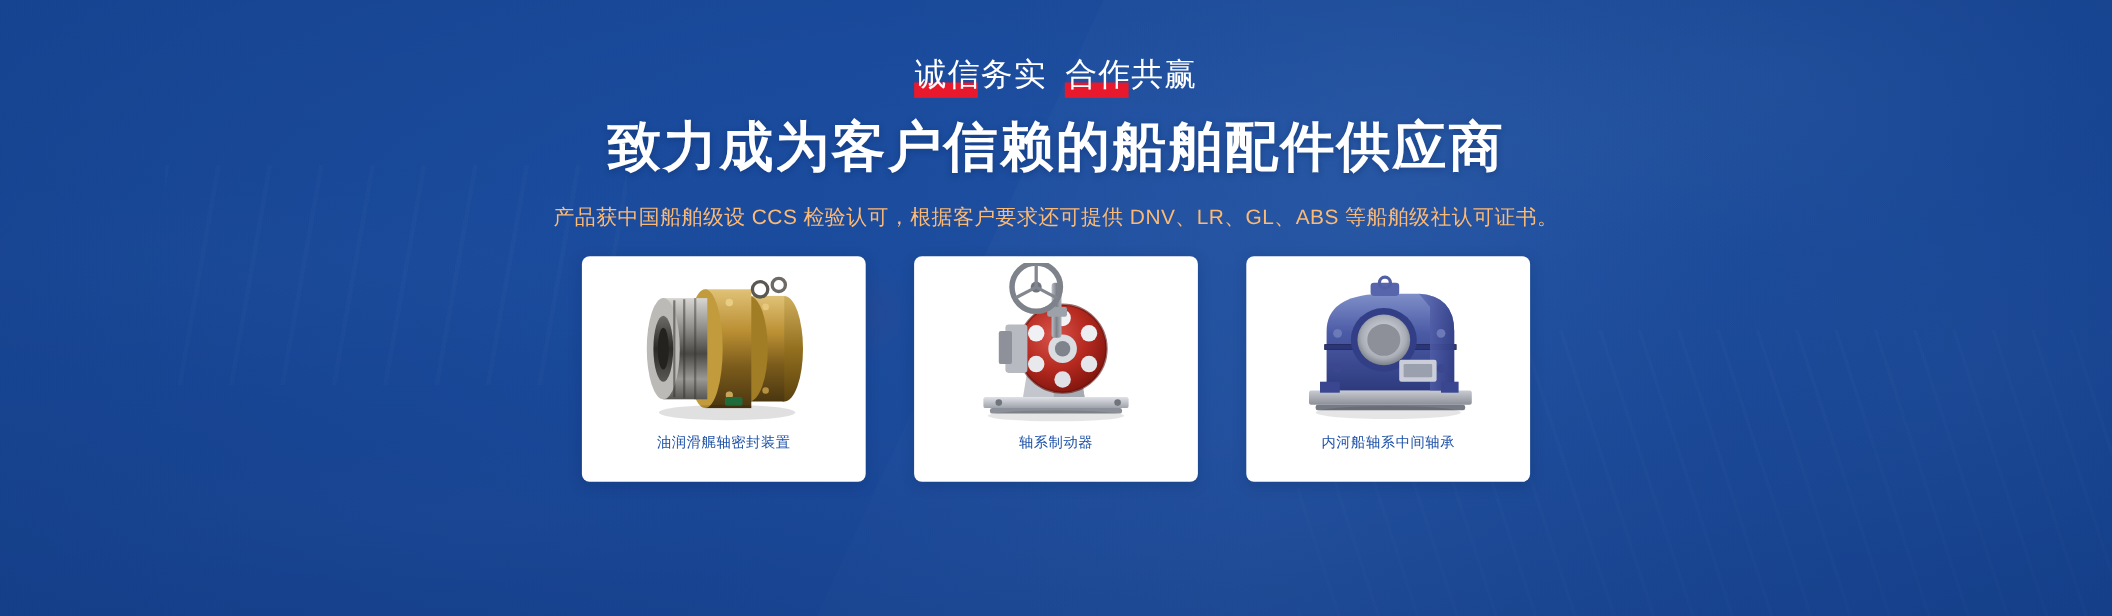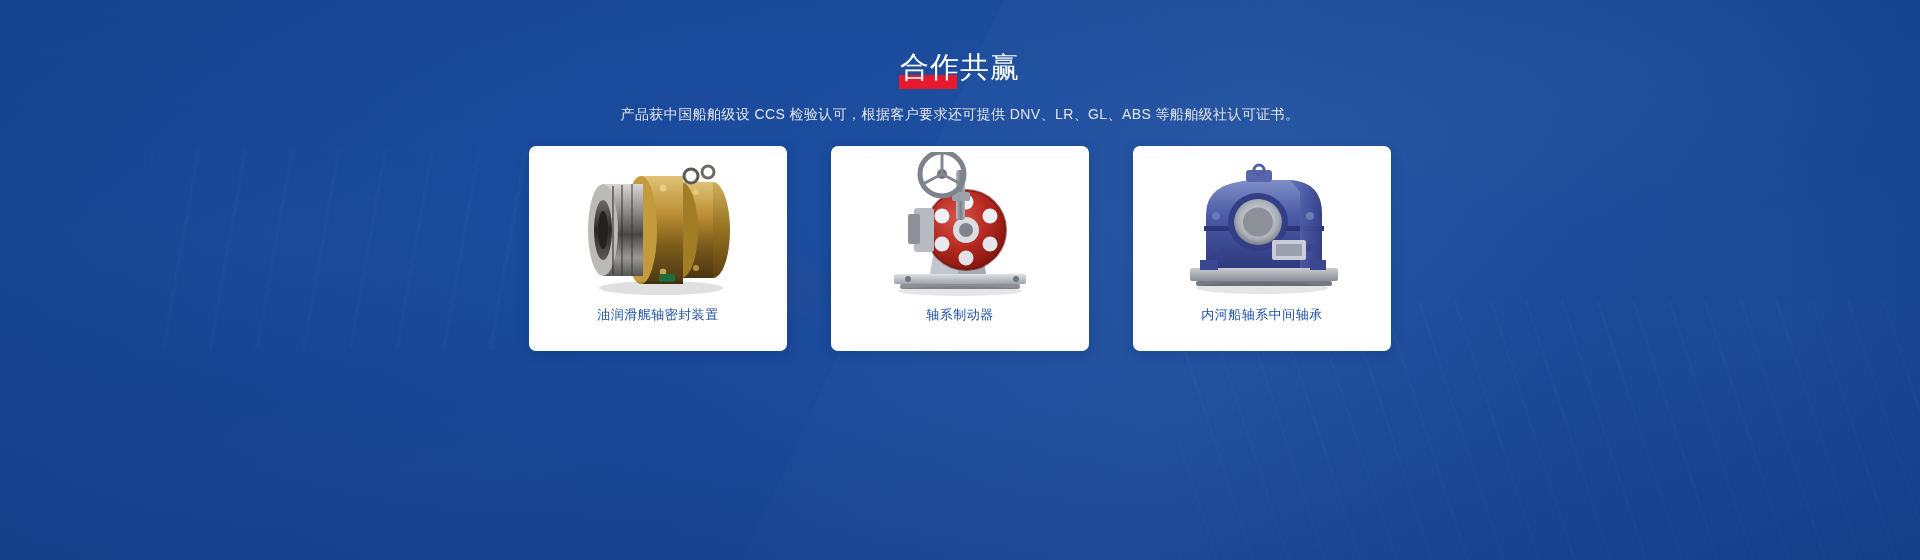--- a/index.html
+++ b/index.html
@@ -80,21 +80,21 @@
   .headline{
     margin-top:13px;
     font-size:49px; font-weight:bold; color:#ffffff;
     letter-spacing:2px; white-space:nowrap;
     text-shadow:0 2px 6px rgba(8,35,85,.35);
   }
 
   
   .subtitle{
     margin-top:18px;
-    font-size:14px; font-weight:400; color:#e5e5e5;
+    font-size:19px; font-weight:400; color:#fdba74;
     letter-spacing:.4px; white-space:nowrap;
   }
 
   
   .cards{
     margin-top:22px;
     display:flex; gap:44px;align-items:center;
   }
   .card{
     width:258px; height:205px;
@@ -127,24 +127,29 @@
   <div class="bg-deckmarks"></div>
   <div class="bg-speck-a"></div>
   <div class="bg-overlay"></div>
   <div class="bg-vignette"></div>
 
   <div class="content">
 
     <div class="tagline">
       <span class="tag-part">
         <span class="hl"></span>
+        <span class="txt">诚信务实</span>
+      </span>
+      <span class="tag-part">
+        <span class="hl"></span>
         <span class="txt">合作共赢</span>
       </span>
     </div>
 
+    <div class="headline">致力成为客户信赖的船舶配件供应商</div>
 
     <div class="subtitle">产品获中国船舶级设 CCS 检验认可，根据客户要求还可提供 DNV、LR、GL、ABS 等船舶级社认可证书。</div>
 
     <div class="cards">
 
       <div class="card">
         <div class="card-media">
           <svg class="prod-svg" width="190" height="150" viewBox="0 0 190 150">
             <defs>
               <linearGradient id="steelA" x1="0" y1="0" x2="0" y2="1">

